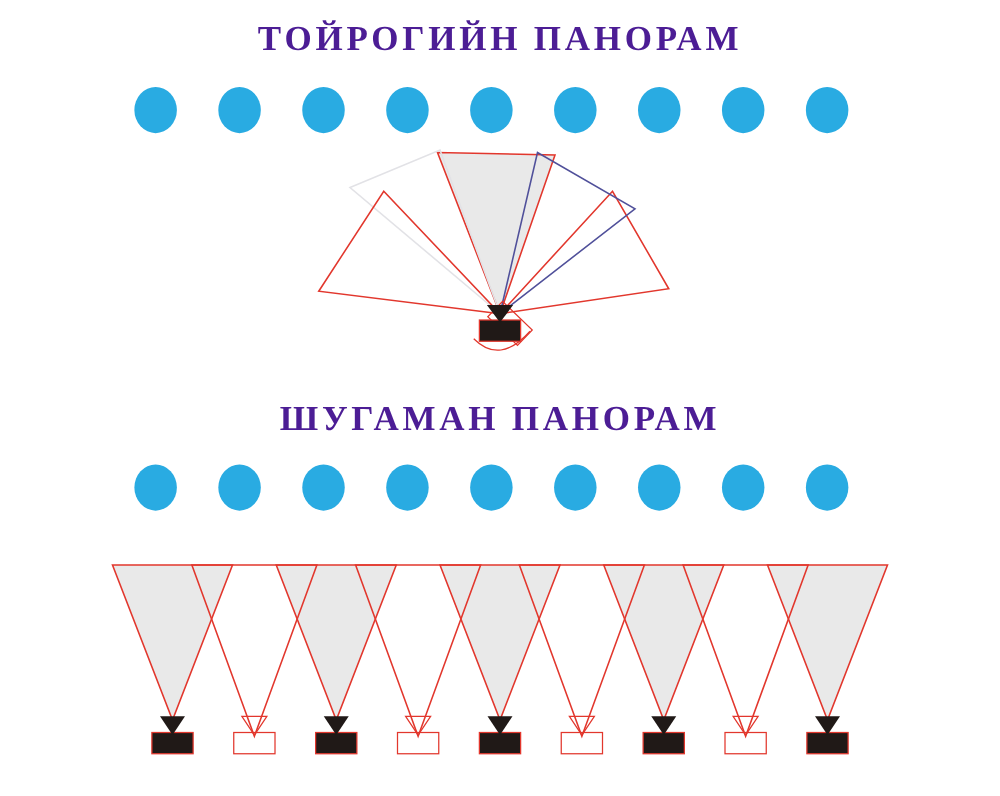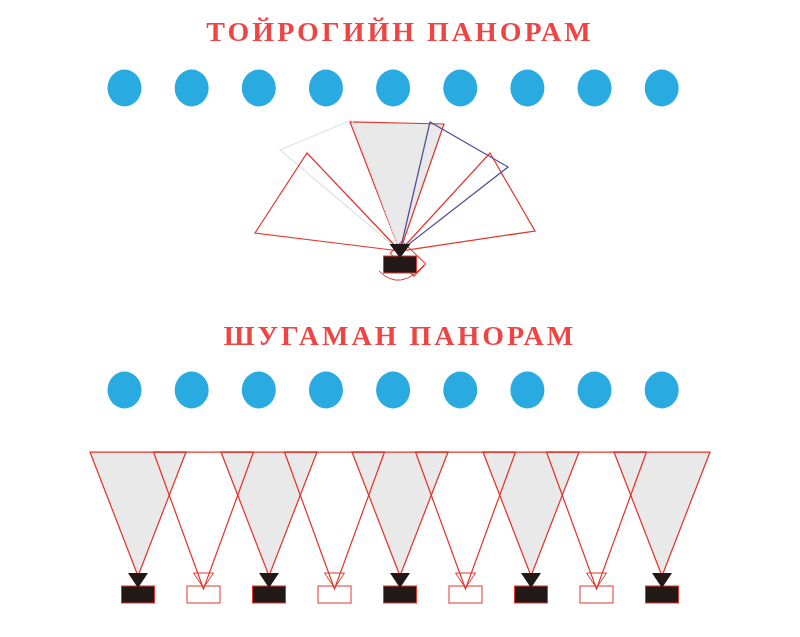--- a/index.html
+++ b/index.html
@@ -1,19 +1,19 @@
 <!DOCTYPE html>
 <html><head>
 <meta charset="utf-8">
 <style>
   html,body{margin:0;padding:0;background:#ffffff;}
   .stage{position:relative;width:800px;height:637px;background:#ffffff;overflow:hidden;
          font-family:"Liberation Serif", serif;}
   .panel-title{position:absolute;left:0;width:800px;text-align:center;
-         font-weight:bold;font-size:28px;letter-spacing:3px;color:#ef4444;
+         font-weight:bold;font-size:28px;letter-spacing:3px;color:#4c1d95;
          white-space:nowrap;}
   #title-circular{top:16px;}
   #title-linear{top:320px;}
   svg{position:absolute;left:0;top:0;}
 </style>
 </head>
 <body>
 
 <div class="stage">
   <svg id="scene" width="800" height="637" viewBox="0 0 800 637">

